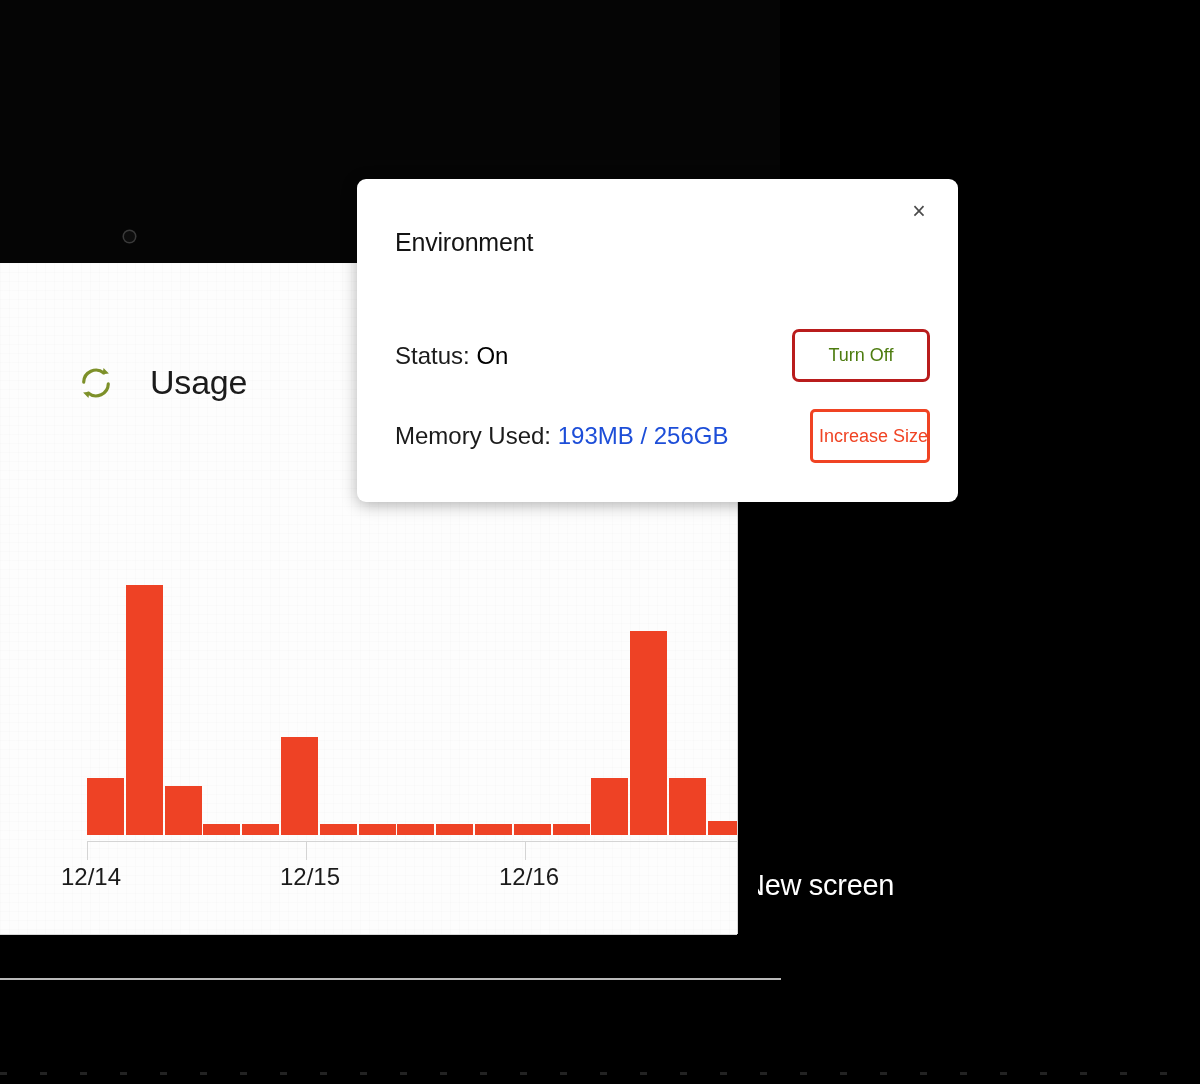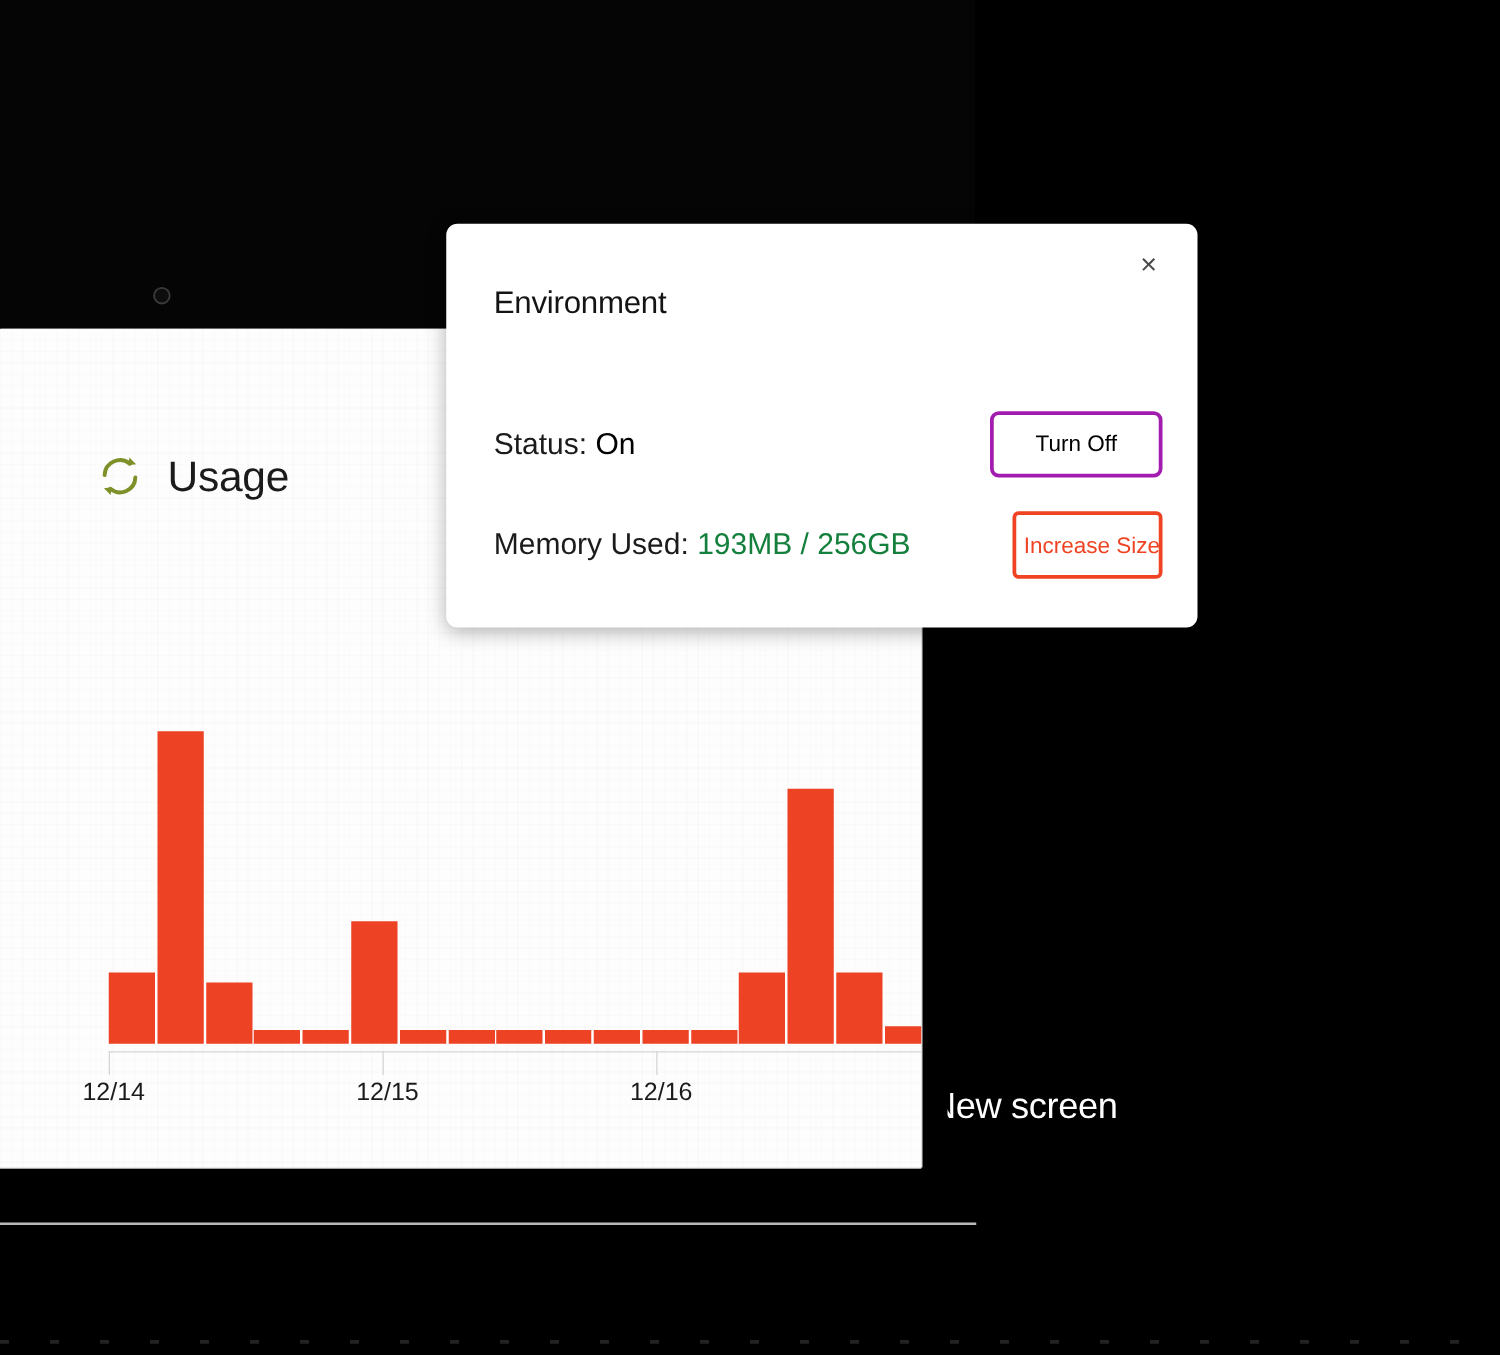--- a/index.html
+++ b/index.html
@@ -91,22 +91,22 @@
       #fdfdfd;
     box-shadow: 1px 0 0 #d8d8d8, 0 1px 0 #d8d8d8;
     overflow: hidden;
   }
 
   .usage-head {
     position: absolute;
     left: 78px;
     top: 100px;
     display: flex;
-    align-items: flex-start;
-    gap: 20px;
+    align-items: center;
+    gap: 36px;
   }
   .refresh-icon { width: 36px; height: 36px; display: block; }
   .usage-title {
     font-size: 34px;
     color: #1b1b1b;
     letter-spacing: -0.2px;
   }
 
   
   .chart {
@@ -139,21 +139,21 @@
   .tick {
     position: absolute;
     top: 278px;
     width: 1px;
     height: 19px;
     background: #d4d4d4;
   }
   .tick-label {
     position: absolute;
     top: 300px;
-    font-size: 20px;
+    font-size: 24px;
     color: #1b1b1b;
     transform: translateX(-50%);
     white-space: nowrap;
   }
 
   
   .modal {
     position: absolute;
     left: 357px;
     top: 179px;
@@ -199,36 +199,36 @@
   }
   .row-status { top: 150px; }
   .row-memory { top: 230px; }
 
   .row-text {
     font-size: 24px;
     color: #1b1b1b;
     white-space: nowrap;
   }
   .value-on { color: #000000; }
-  .value-mem { color: #15803d; }
+  .value-mem { color: #1d4ed8; }
 
   .btn {
     box-sizing: border-box;
     background: #ffffff;
     font-family: "Liberation Sans", sans-serif;
     cursor: pointer;
     white-space: nowrap;
     text-align: center;
   }
   .btn-turn-off {
     width: 138px;
     height: 53px;
-    border: 3px solid #a21caf;
+    border: 3px solid #b91c1c;
     border-radius: 7px;
-    color: #000000;
+    color: #4d7c0f;
     font-size: 18px;
   }
   .btn-increase {
     width: 120px;
     height: 54px;
     border: 3px solid #f04323;
     border-radius: 5px;
     color: #f04323;
     font-size: 18px;
   }

